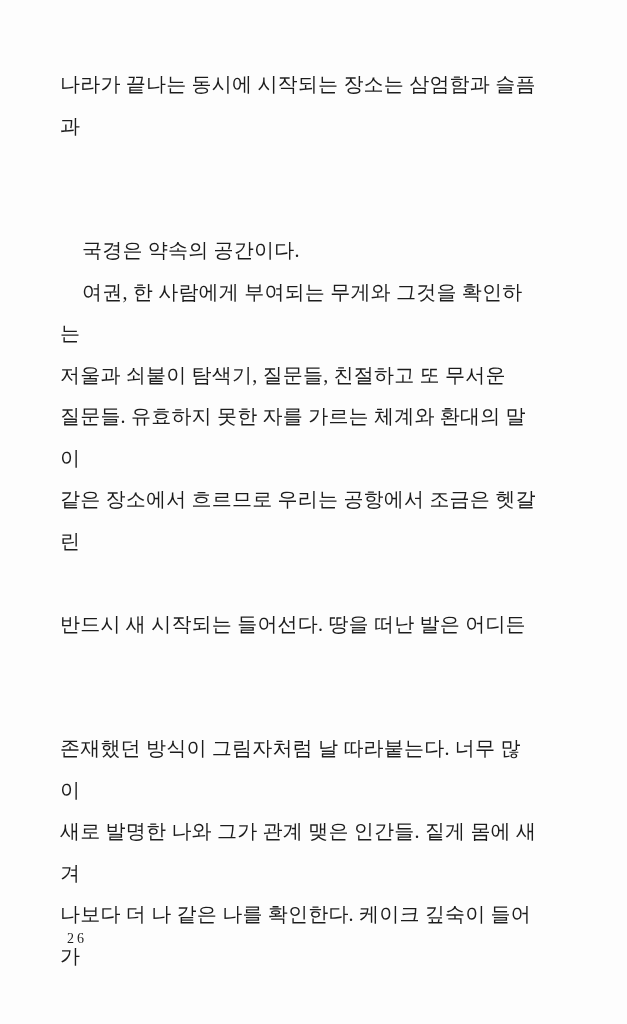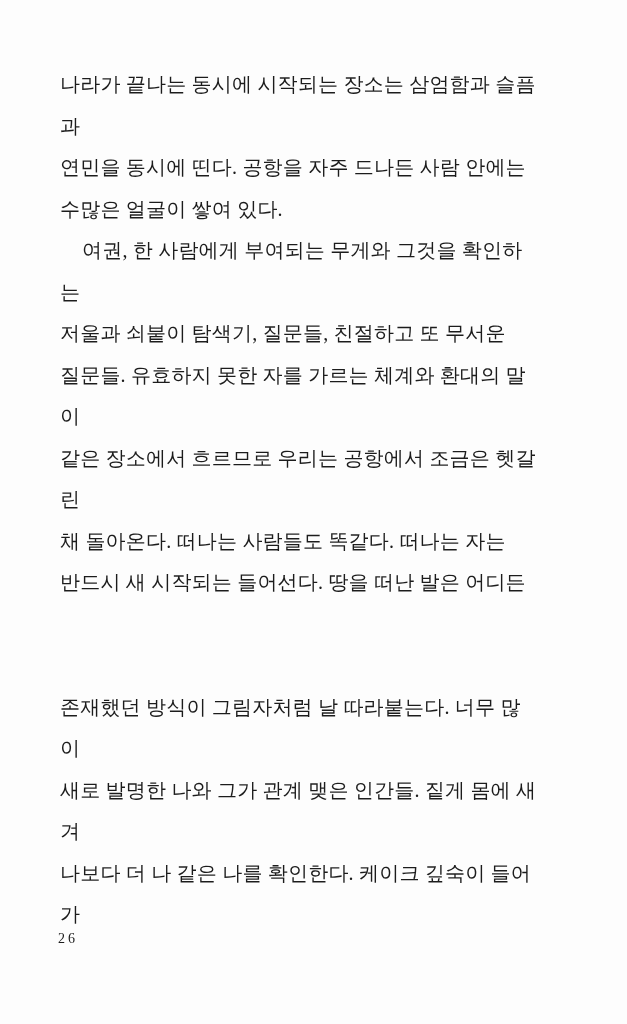--- a/index.html
+++ b/index.html
@@ -36,32 +36,33 @@
     padding: 0;
   }
   .text-block p.para.indent {
     text-indent: 22px;
   }
   .text-block p.para.gap {
     margin-top: 41.5px;
   }
   .page-number {
     position: absolute;
-    left: 58px;
+    left: 67px;
     top: 930px;
     font-size: 14px;
     line-height: 18px;
     letter-spacing: 3px;
     color: var(--text-color, #1c1c1c);
     font-variant-numeric: oldstyle-nums;
   }
 </style>
 </head>
 <body>
 
 <div class="book-page" style="--page-bg: #fdfdfd; --text-color: #1c1c1c;">
   <div class="text-block">
-      <p class="para"><span>나라가 끝나는 동시에 시작되는 장소는 삼엄함과 슬픔과</span><br><span>연민을 동시에 띤다. 공항을 자주 드나든 사람 안에는</span><br><span>수많은 얼굴이 쌓여 있다.</span></p>
-      <p class="para indent"><span>여권, 한 사람에게 부여되는 무게와 그것을 확인하는</span><br><span>저울과 쇠붙이 탐색기, 질문들, 친절하고 또 무서운</span><br><span>질문들. 유효하지 못한 자를 가르는 체계와 환대의 말이</span><br><span>같은 장소에서 흐르므로 우리는 공항에서 조금은 헷갈린</span><br><span>채 돌아온다. 떠나는 사람들도 똑같다. 떠나는 자는</span><br><span>반드시 새 시작되는 들어선다. 땅을 떠난 발은 어디든</span><br></p>
+      <p class="para"><span>나라가 끝나는 동시에 시작되는 장소는 삼엄함과 슬픔과</span><br><br></p>
+      <p class="para indent gap"><span>국경은 약속의 공간이다.</span></p>
+      <p class="para indent"><span>여권, 한 사람에게 부여되는 무게와 그것을 확인하는</span><br><span>저울과 쇠붙이 탐색기, 질문들, 친절하고 또 무서운</span><br><span>질문들. 유효하지 못한 자를 가르는 체계와 환대의 말이</span><br><span>같은 장소에서 흐르므로 우리는 공항에서 조금은 헷갈린</span><br><br><span>반드시 새 시작되는 들어선다. 땅을 떠난 발은 어디든</span><br></p>
       <p class="para indent gap"><br><span>존재했던 방식이 그림자처럼 날 따라붙는다. 너무 많이</span><br><span>새로 발명한 나와 그가 관계 맺은 인간들. 짙게 몸에 새겨</span><br><span>나보다 더 나 같은 나를 확인한다. 케이크 깊숙이 들어가</span><br><br></p>
     </div>
   <span class="page-number">26</span>
 </div>
 
 </body></html>

